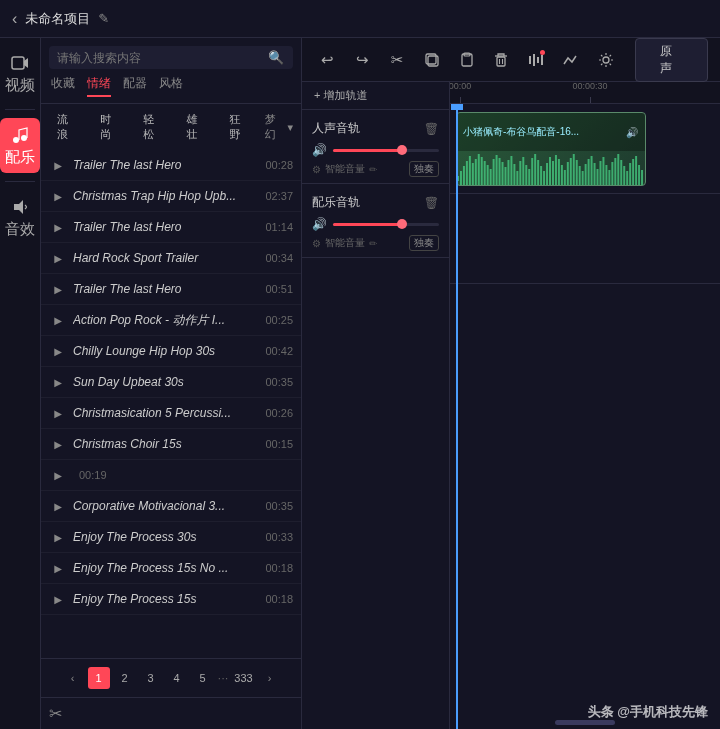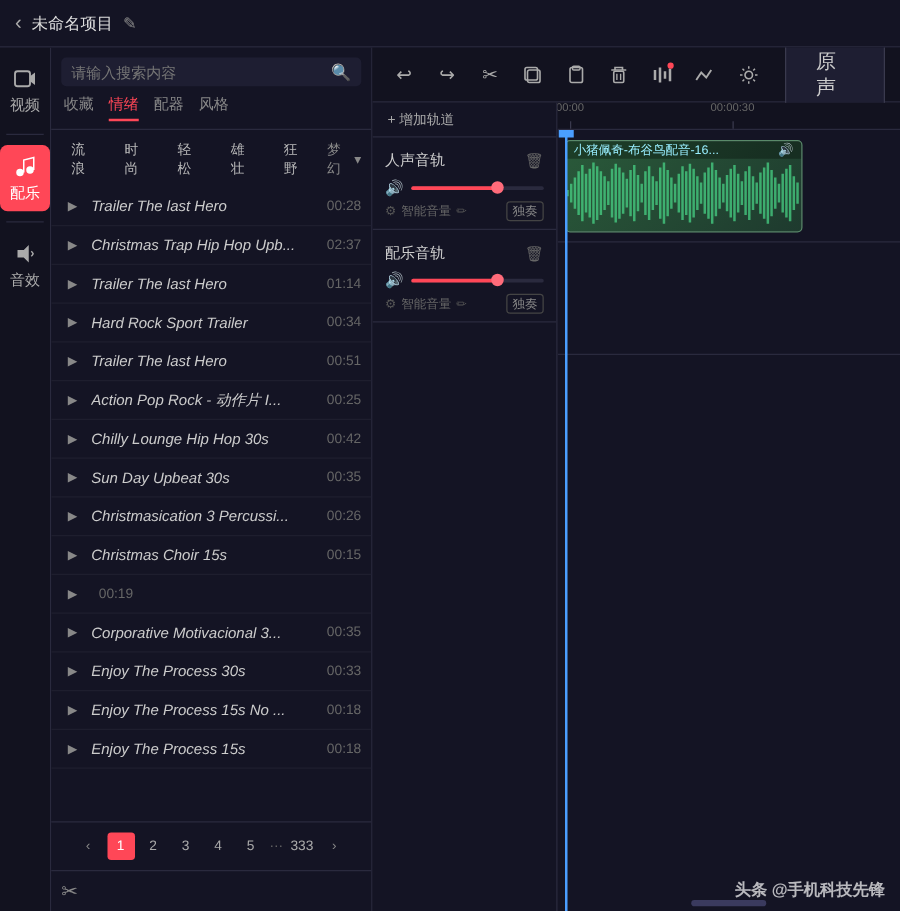--- a/index.html
+++ b/index.html
@@ -70,21 +70,21 @@
     }
     .sidebar-item .icon-box {
       width: 22px;
       height: 22px;
       display: flex;
       align-items: center;
       justify-content: center;
       font-size: 16px;
     }
     .sidebar-item .label {
-      font-size: 12px;
+      font-size: 15px;
       color: #aaa;
       margin-top: 2px;
     }
     .sidebar-item.active .label {
       color: #fff;
     }
     .sidebar-divider {
       width: 30px;
       height: 1px;
       background: #2a2a3e;
@@ -266,21 +266,21 @@
       align-items: center;
       justify-content: center;
       color: #aaa;
       font-size: 15px;
       cursor: pointer;
       border-radius: 4px;
     }
     .toolbar-spacer { flex: 1; }
     .toolbar-btn-text {
       padding: 4px 24px;
-      font-size: 16px;
+      font-size: 12px;
       color: #ccc;
       cursor: pointer;
       border-radius: 4px;
       border: 1px solid #3a3a4e;
       background: #1e1e32;
     }
     .toolbar-badge {
       position: relative;
     }
     .toolbar-badge::after {
@@ -439,21 +439,21 @@
       top: 8px;
       height: 74px;
       border-radius: 4px;
       overflow: hidden;
       border: 1px solid #5a8a6a;
     }
     .audio-clip-header {
       display: flex;
       align-items: center;
       justify-content: space-between;
-      padding: 0 6px;
+      padding: 12px 6px;
       background: rgba(0,0,0,0.3);
       font-size: 10px;
       color: #aaa;
     }
     .waveform-svg {
       width: 100%;
       height: 55px;
     }
 
     
@@ -572,21 +572,21 @@
       <span class="track-name">Chilly Lounge Hip Hop 30s</span>
       <span class="track-duration">00:42</span>
     </div>
         <div class="track-item">
       <div class="track-play">▶</div>
       <span class="track-name">Sun Day Upbeat 30s</span>
       <span class="track-duration">00:35</span>
     </div>
         <div class="track-item">
       <div class="track-play">▶</div>
-      <span class="track-name">Christmasication 3 Percussi...</span>
+      <span class="track-name">Christmasication 5 Percussi...</span>
       <span class="track-duration">00:26</span>
     </div>
         <div class="track-item">
       <div class="track-play">▶</div>
       <span class="track-name">Christmas Choir 15s</span>
       <span class="track-duration">00:15</span>
     </div>
         <div class="track-item">
       <div class="track-play">▶</div>
       <span class="track-duration">00:19</span>

